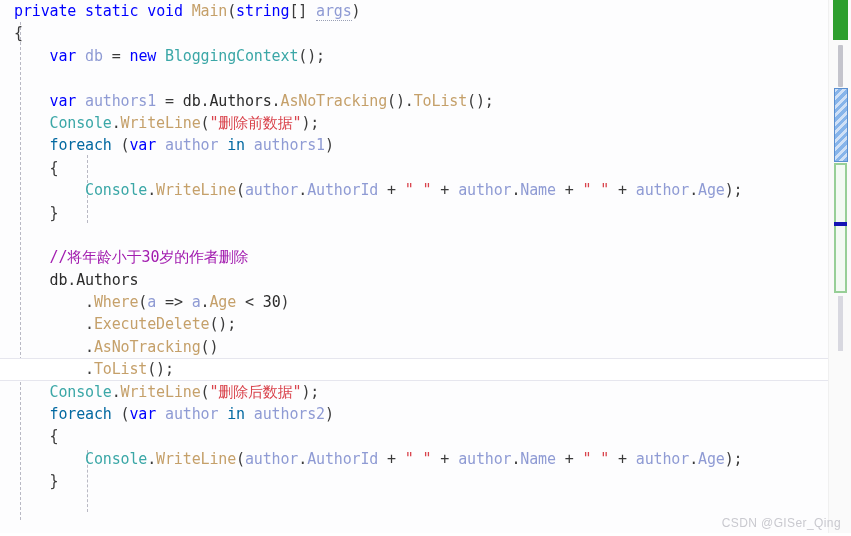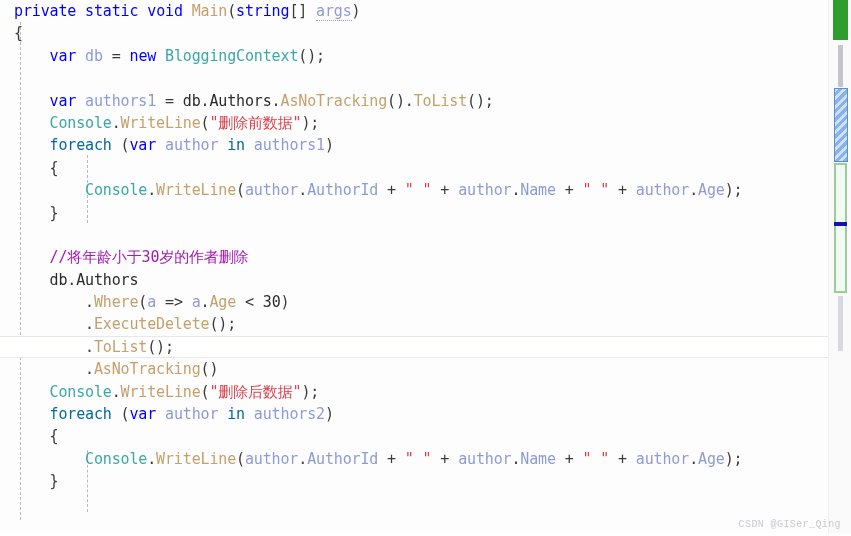--- a/index.html
+++ b/index.html
@@ -134,22 +134,22 @@
     top: 296px; height: 55px;
     left: 5px; width: 5px;
     background: #d8d8e0;
   }
 
   
   #watermark {
     position: absolute;
     right: 10px;
     bottom: 6px;
-    font-family: Liberation Mono, monospace;
-    font-size: 10px;
+    font-family: Liberation Sans, sans-serif;
+    font-size: 12px;
     color: #c9c9cf;
     letter-spacing: 0.4px;
     z-index: 9;
     user-select: none;
   }
 
   
   #bottom-edge {
     position: absolute;
     left: 0; bottom: 0;
@@ -178,22 +178,22 @@
         <div class="code-line"><span class="tok-plain">    </span><span class="tok-class">Console</span><span class="tok-punc">.</span><span class="tok-method">WriteLine</span><span class="tok-punc">(</span><span class="tok-str">"删除前数据"</span><span class="tok-punc">);</span></div>
         <div class="code-line"><span class="tok-plain">    </span><span class="tok-ctrl">foreach</span><span class="tok-punc"> (</span><span class="tok-kw">var</span><span class="tok-plain"> </span><span class="tok-ident">author</span><span class="tok-plain"> </span><span class="tok-ctrl">in</span><span class="tok-plain"> </span><span class="tok-ident">authors1</span><span class="tok-punc">)</span></div>
         <div class="code-line"><span class="tok-punc">    {</span></div>
         <div class="code-line"><span class="tok-plain">        </span><span class="tok-class">Console</span><span class="tok-punc">.</span><span class="tok-method">WriteLine</span><span class="tok-punc">(</span><span class="tok-ident">author</span><span class="tok-punc">.</span><span class="tok-ident">AuthorId</span><span class="tok-punc"> + </span><span class="tok-str">" "</span><span class="tok-punc"> + </span><span class="tok-ident">author</span><span class="tok-punc">.</span><span class="tok-ident">Name</span><span class="tok-punc"> + </span><span class="tok-str">" "</span><span class="tok-punc"> + </span><span class="tok-ident">author</span><span class="tok-punc">.</span><span class="tok-ident">Age</span><span class="tok-punc">);</span></div>
         <div class="code-line"><span class="tok-punc">    }</span></div>
         <div class="code-line">&nbsp;</div>
         <div class="code-line"><span class="tok-plain">    </span><span class="tok-cmt">//将年龄小于30岁的作者删除</span></div>
         <div class="code-line"><span class="tok-plain">    </span><span class="tok-plain">db</span><span class="tok-punc">.</span><span class="tok-plain">Authors</span></div>
         <div class="code-line"><span class="tok-punc">        .</span><span class="tok-method">Where</span><span class="tok-punc">(</span><span class="tok-ident">a</span><span class="tok-punc"> =&gt; </span><span class="tok-ident">a</span><span class="tok-punc">.</span><span class="tok-method">Age</span><span class="tok-punc"> &lt; </span><span class="tok-num">30</span><span class="tok-punc">)</span></div>
         <div class="code-line"><span class="tok-punc">        .</span><span class="tok-method">ExecuteDelete</span><span class="tok-punc">();</span></div>
+        <div class="code-line"><span class="tok-punc">        .</span><span class="tok-method">AsNoTracking</span><span class="tok-punc">()</span></div>
         <div class="code-line current"><span class="tok-punc">        .</span><span class="tok-method">ToList</span><span class="tok-punc">();</span></div>
-        <div class="code-line"><span class="tok-punc">        .</span><span class="tok-method">AsNoTracking</span><span class="tok-punc">()</span></div>
         <div class="code-line"><span class="tok-plain">    </span><span class="tok-class">Console</span><span class="tok-punc">.</span><span class="tok-method">WriteLine</span><span class="tok-punc">(</span><span class="tok-str">"删除后数据"</span><span class="tok-punc">);</span></div>
         <div class="code-line"><span class="tok-plain">    </span><span class="tok-ctrl">foreach</span><span class="tok-punc"> (</span><span class="tok-kw">var</span><span class="tok-plain"> </span><span class="tok-ident">author</span><span class="tok-plain"> </span><span class="tok-ctrl">in</span><span class="tok-plain"> </span><span class="tok-ident">authors2</span><span class="tok-punc">)</span></div>
         <div class="code-line"><span class="tok-punc">    {</span></div>
         <div class="code-line"><span class="tok-plain">        </span><span class="tok-class">Console</span><span class="tok-punc">.</span><span class="tok-method">WriteLine</span><span class="tok-punc">(</span><span class="tok-ident">author</span><span class="tok-punc">.</span><span class="tok-ident">AuthorId</span><span class="tok-punc"> + </span><span class="tok-str">" "</span><span class="tok-punc"> + </span><span class="tok-ident">author</span><span class="tok-punc">.</span><span class="tok-ident">Name</span><span class="tok-punc"> + </span><span class="tok-str">" "</span><span class="tok-punc"> + </span><span class="tok-ident">author</span><span class="tok-punc">.</span><span class="tok-ident">Age</span><span class="tok-punc">);</span></div>
         <div class="code-line"><span class="tok-punc">    }</span></div>
         <div class="code-line">&nbsp;</div>
       </div>
   </div>
 
   <div id="scroll-margin">

